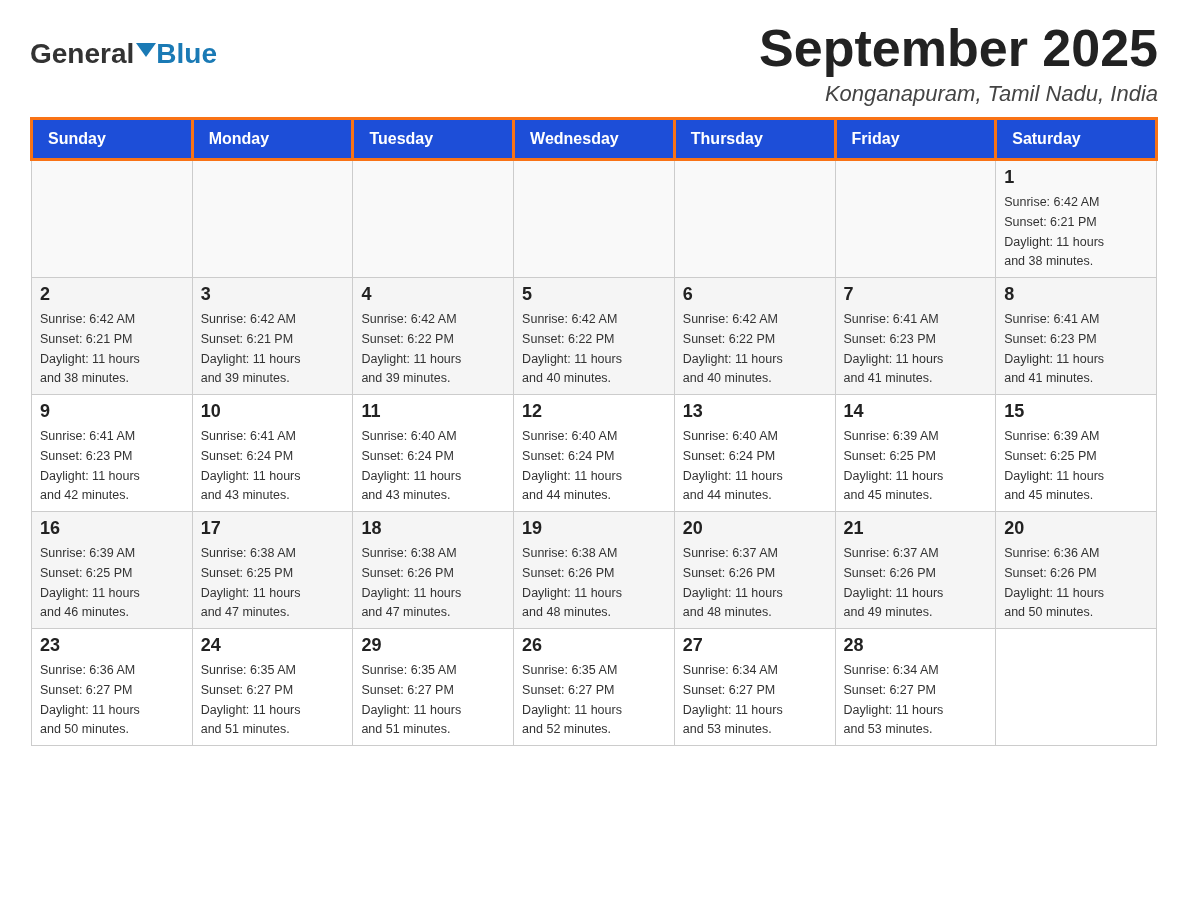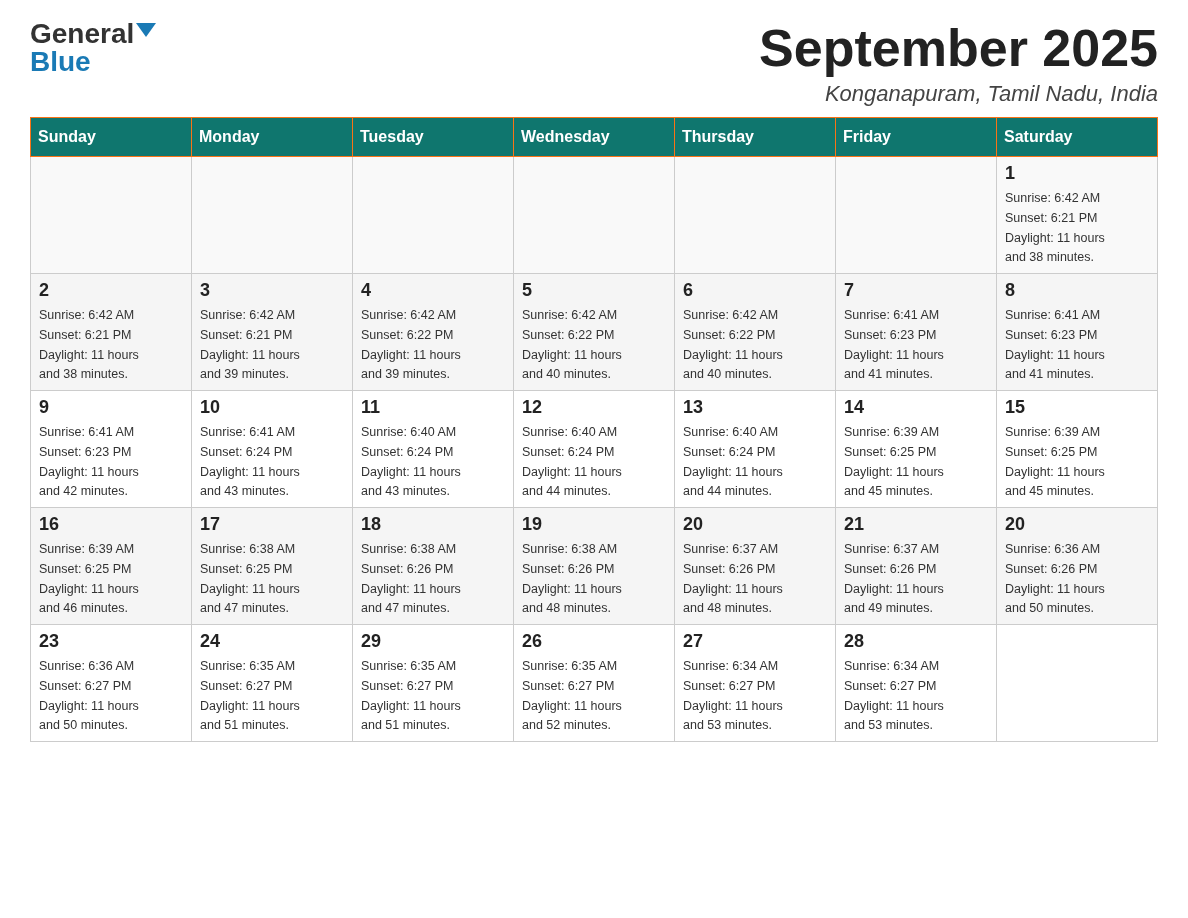--- a/index.html
+++ b/index.html
@@ -11,22 +11,23 @@
       padding: 20px 30px;
     }
     .header {
       display: flex;
       justify-content: space-between;
       align-items: flex-start;
       margin-bottom: 10px;
     }
     .logo {
       display: flex;
-      flex-direction: column;
+      flex-direction: row;
       align-items: flex-start;
+      margin-top: 20px;
     }
     .logo-general {
       font-size: 28px;
       font-weight: bold;
       color: #333;
       line-height: 1;
     }
     .logo-blue {
       font-size: 28px;
       font-weight: bold;
@@ -59,27 +60,27 @@
       color: #444;
       margin-top: 4px;
       font-style: italic;
     }
     .calendar {
       width: 100%;
       border-collapse: collapse;
       margin-top: 8px;
     }
     .calendar th {
-      background-color: #0f766e;
+      background-color: #1d4ed8;
       color: #fff;
       font-size: 16px;
       font-weight: bold;
-      padding: 10px 7px;
+      padding: 10px 15px;
       text-align: left;
-      border: 1px solid #f97316;
+      border: 3px solid #f97316;
     }
     .calendar td {
       vertical-align: top;
       border: 1px solid #ccc;
       padding: 6px 8px;
       width: 14.28%;
       height: 115px;
       background: #fff;
     }
     .calendar tr:nth-child(even) td {

